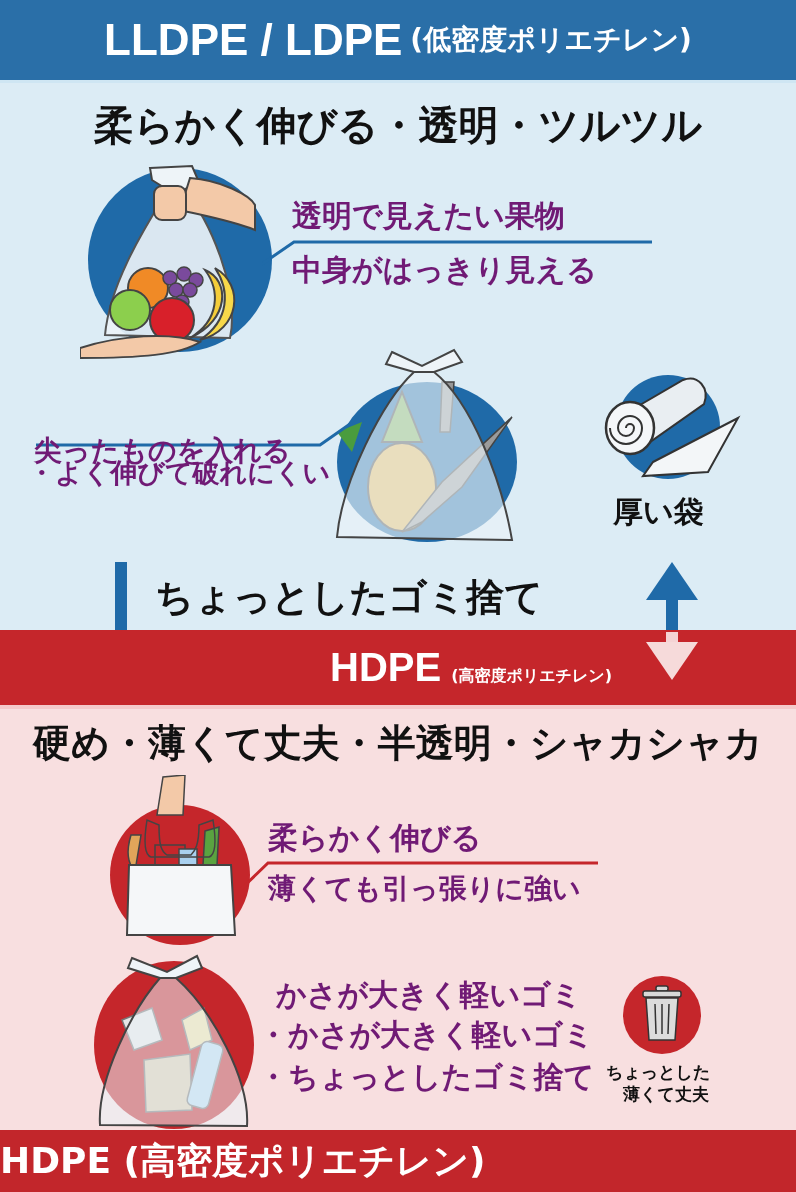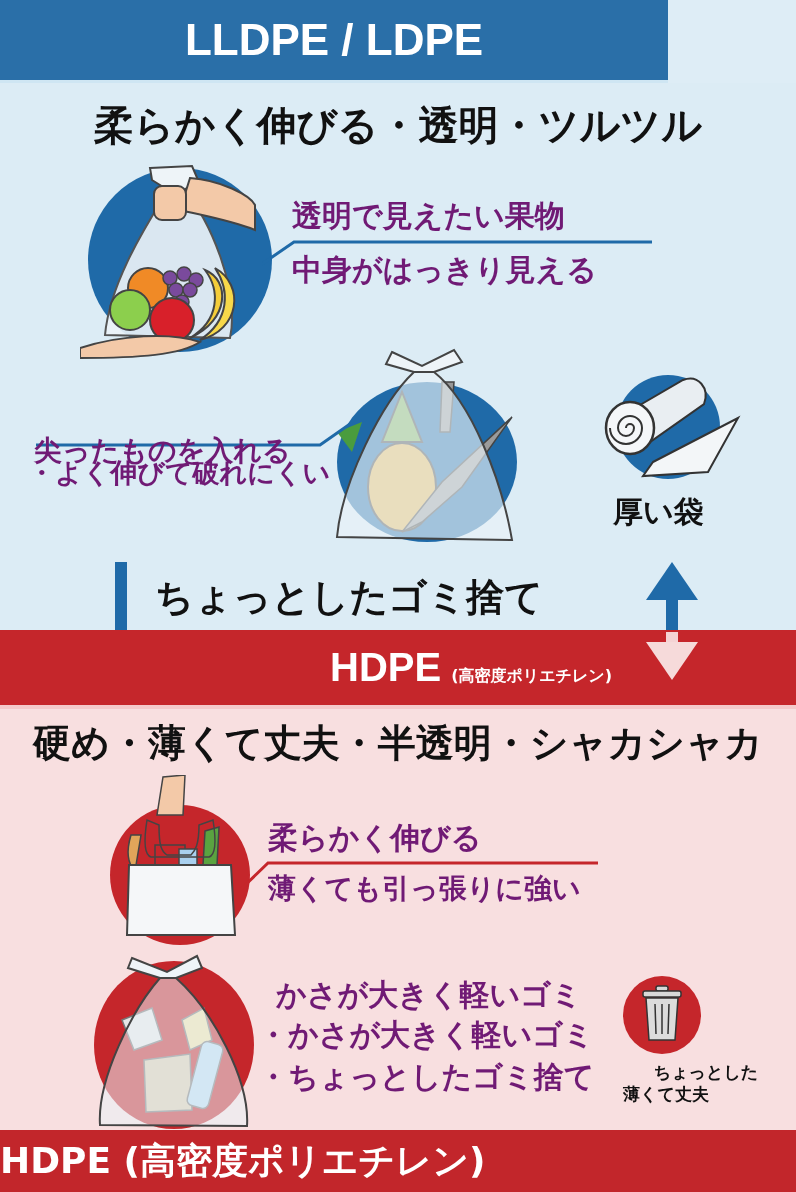--- a/index.html
+++ b/index.html
@@ -3,21 +3,21 @@
   <meta charset="utf-8">
   <style>
     html, body { margin: 0; padding: 0; }
     body {
       width: 796px; height: 1192px; position: relative; overflow: hidden;
       font-family: "DejaVu Sans", "Liberation Sans", sans-serif;
       background: #deedf6;
     }
     .abs { position: absolute; }
     .band-top {
-      left: 0; top: 0; width: 668px; height: 80px;
+      left: 0; top: 0; width: 796px; height: 80px;
       background: #2a6fa8;
       border-bottom: 3px solid #cfe6f3;
       display: flex; align-items: center; justify-content: center;
       color: #ffffff;
     }
     .band-top .main { font-size: 44px; font-weight: bold; letter-spacing: 0px; font-family: "Liberation Sans", "DejaVu Sans", sans-serif; }
     .band-top .sub { font-size: 28px; margin-left: 8px; font-weight: bold; }
     .blue-area { left: 0; top: 83px; width: 796px; height: 547px; background: #dcecf5; }
     .pink-area { left: 0; top: 705px; width: 796px; height: 425px; background: #f8dfe0; }
     .red-band-mid {
@@ -48,20 +48,21 @@
     .hdpe-mid .sub { font-size: 16px; margin-left: 10px; font-weight: bold; }
   </style>
 </head>
 <body>
 
 <div class="abs blue-area"></div>
 <div class="abs pink-area"></div>
 
 <div class="abs band-top">
   <span class="main">LLDPE / LDPE</span>
+  <span class="sub">(低密度ポリエチレン)</span>
 </div>
 
 <div class="abs heading h1">柔らかく伸びる・透明・ツルツル</div>
 
 <div class="abs" style="left:80px; top:160px; width:200px; height:200px;">
   <svg width="200" height="200" viewBox="0 0 200 200">
     <circle cx="100" cy="100" r="92" fill="#1f6aa8"></circle>
     <path d="M70 8 L112 6 L118 20 L104 30 L88 30 L72 20 Z" fill="#eef4f8" stroke="#444" stroke-width="2"></path>
     <path d="M88 30 C70 60 30 120 25 175 L150 178 C160 130 130 60 104 30 Z" fill="#eaf2f7" fill-opacity="0.92" stroke="#555" stroke-width="2"></path>
     <path d="M110 18 C140 20 170 35 175 45 L175 70 C150 60 120 55 100 50 Z" fill="#f3c9a8" stroke="#444" stroke-width="2"></path>
@@ -178,18 +179,18 @@
 <div class="abs circle" style="left:623px; top:976px; width:78px; height:78px; background:#c5262b;">
   <svg width="78" height="78" viewBox="0 0 78 78">
     <rect x="33" y="10" width="12" height="5" rx="2" fill="#d8d8d8" stroke="#333" stroke-width="1.5"></rect>
     <rect x="20" y="15" width="38" height="6" rx="2" fill="#d8d8d8" stroke="#333" stroke-width="1.5"></rect>
     <path d="M23 22 L55 22 L52 64 L26 64 Z" fill="#dcdcdc" stroke="#333" stroke-width="1.5"></path>
     <line x1="32" y1="28" x2="33" y2="58" stroke="#333" stroke-width="1.5"></line>
     <line x1="39" y1="28" x2="39" y2="58" stroke="#333" stroke-width="1.5"></line>
     <line x1="46" y1="28" x2="45" y2="58" stroke="#333" stroke-width="1.5"></line>
   </svg>
 </div>
-<div class="abs small" style="left:606px; top:1061px; font-size:17px; width:120px; text-align:center;margin-left:40px;">ちょっとした</div>
+<div class="abs small" style="left:606px; top:1061px; font-size:17px; width:120px; ">ちょっとした</div>
 <div class="abs small" style="left:606px; top:1083px; font-size:17px; width:120px; text-align:center;">薄くて丈夫</div>
 
 <div class="abs red-band-bot">
   <span class="t">HDPE (高密度ポリエチレン)</span>
 </div>
 
 </body></html>

